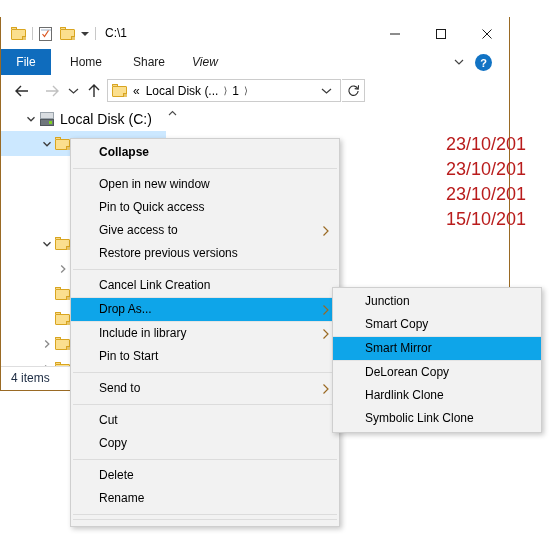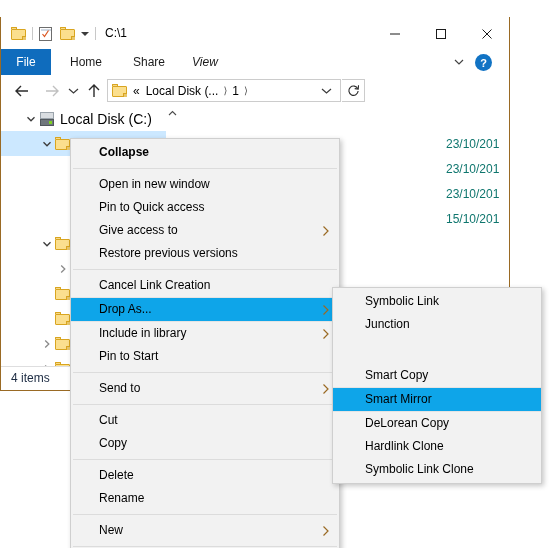--- a/index.html
+++ b/index.html
@@ -165,21 +165,21 @@
     position:absolute;top:0;height:26px;line-height:26px;font-size:12px;color:#2b4b7e;
     padding-left:8px;box-sizing:border-box;white-space:nowrap;overflow:hidden;
   }
   .col-divider{position:absolute;top:5px;width:1px;height:16px;background:#e2e2e2;}
   #sort-caret{position:absolute;left:125px;top:7px;}
   .file-row{
     position:absolute;left:0;right:0;height:25px;display:flex;align-items:center;white-space:nowrap;font-family:Liberation Mono, monospace;
   }
   .file-name{font-size:12px;color:#000;margin-left:6px;text-decoration:underline;}
   .date-cell{
-    position:absolute;height:25px;line-height:25px;font-size:12px;color:#0f766e;
+    position:absolute;height:25px;line-height:25px;font-size:18px;color:#b91c1c;
     white-space:nowrap;overflow:hidden;
   }
 
   
   .ctx{
     position:absolute;background:#f2f2f2;border:1px solid #cfcfcf;
     box-sizing:border-box;box-shadow:2px 2px 5px rgba(0,0,0,0.22);
     padding:2px 0;
   }
   #ctx-main{left:70px;top:138px;width:270px;}
@@ -499,31 +499,24 @@
         <path d="M1.5 1 L6 5.5 L1.5 10" stroke="#9a6a24" stroke-width="1.2" fill="none"></path>
       </svg>
   </div>
   <div class="msep"></div>
   <div class="mi">Cut</div>
   <div class="mi">Copy</div>
   <div class="msep"></div>
   <div class="mi">Delete</div>
   <div class="mi">Rename</div>
   <div class="msep"></div>
-  <div class="mi">
-    <span>New</span>
-    <svg class="chev" width="8" height="11" viewBox="0 0 8 11">
-        <path d="M1.5 1 L6 5.5 L1.5 10" stroke="#9a6a24" stroke-width="1.2" fill="none"></path>
-      </svg>
-  </div>
   <div class="msep"></div>
 
 </div>
 
 <div class="ctx" id="ctx-sub">
-  <div class="mi" style="padding-left:32px;">Symbolic Link</div>
   <div class="mi" style="padding-left:32px;">Junction</div>
-  <div class="mi" style="padding-left:32px;margin-top:28px;">Smart Copy</div>
+  <div class="mi" style="padding-left:32px;">Smart Copy</div>
   <div class="mi hl" style="padding-left:32px;">Smart Mirror</div>
   <div class="mi" style="padding-left:32px;">DeLorean Copy</div>
   <div class="mi" style="padding-left:32px;">Hardlink Clone</div>
   <div class="mi" style="padding-left:32px;">Symbolic Link Clone</div>
 </div>
 
 </body></html>

